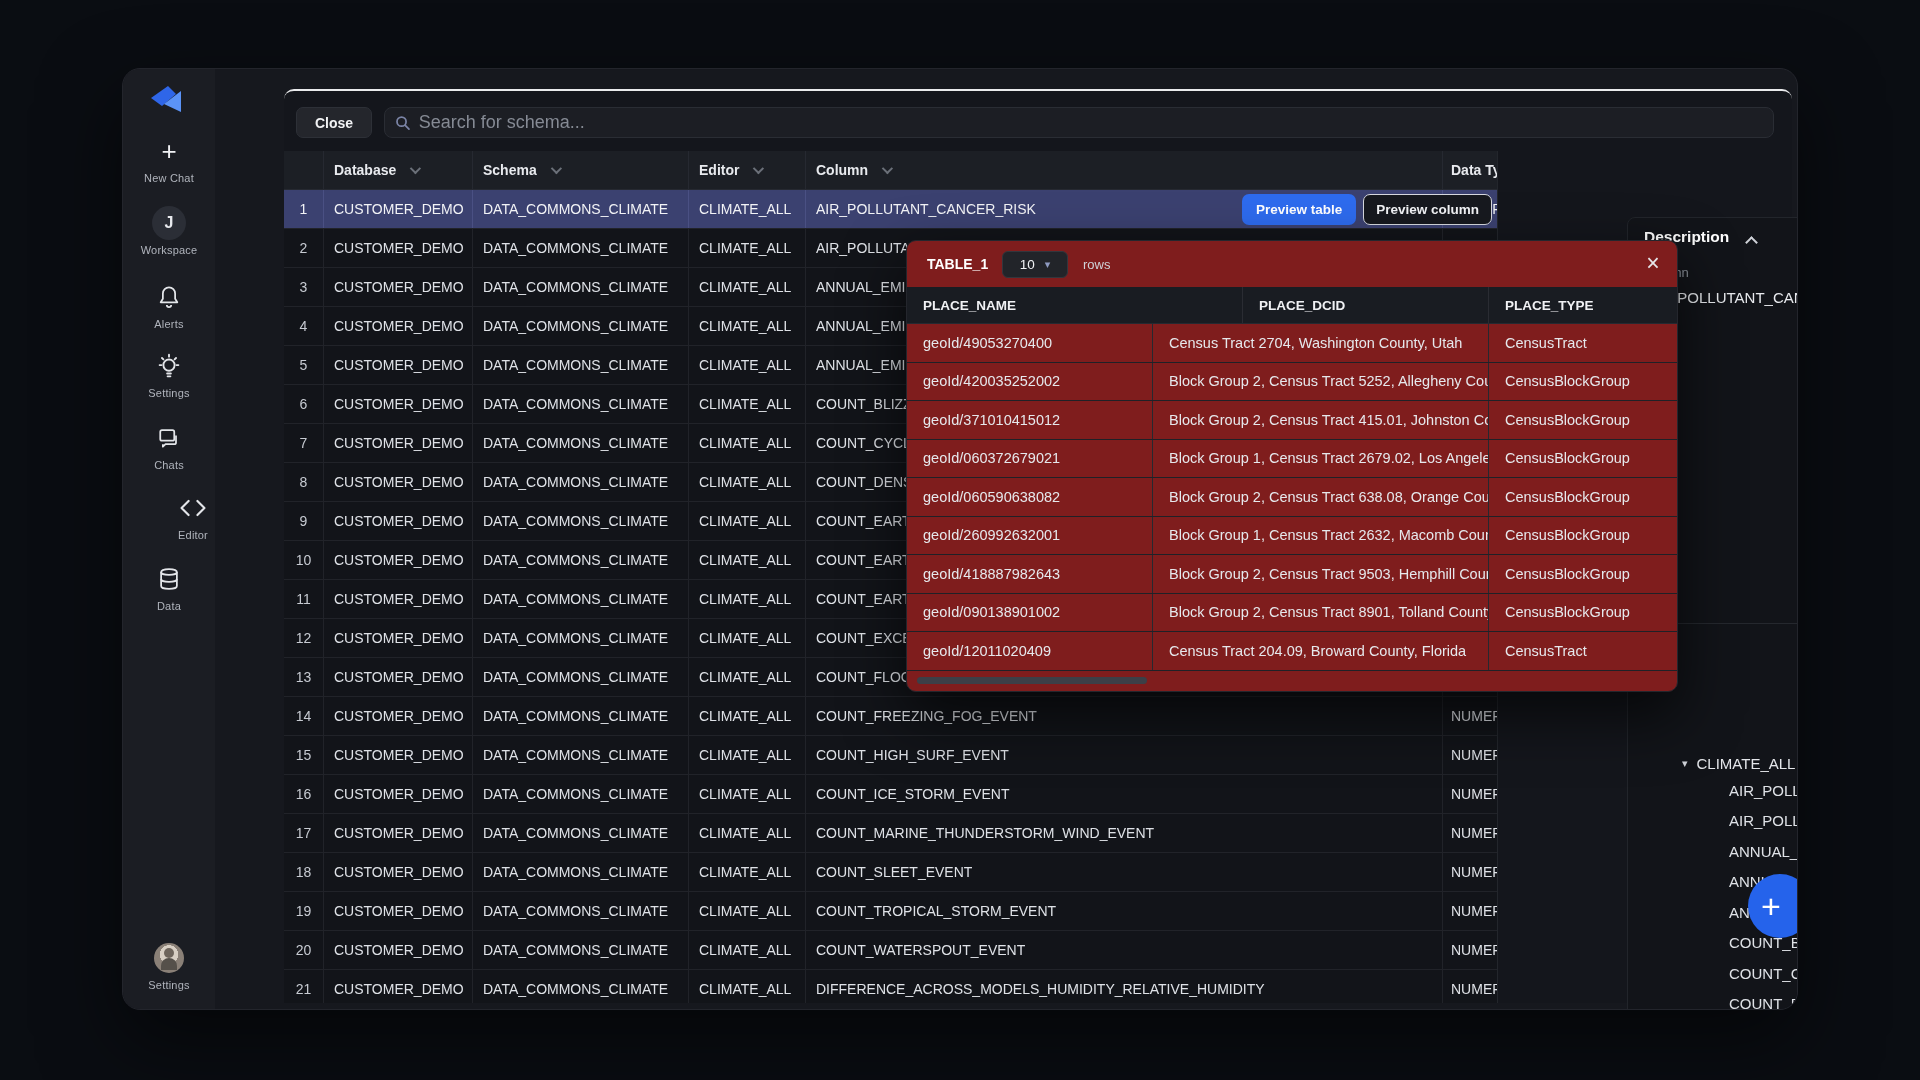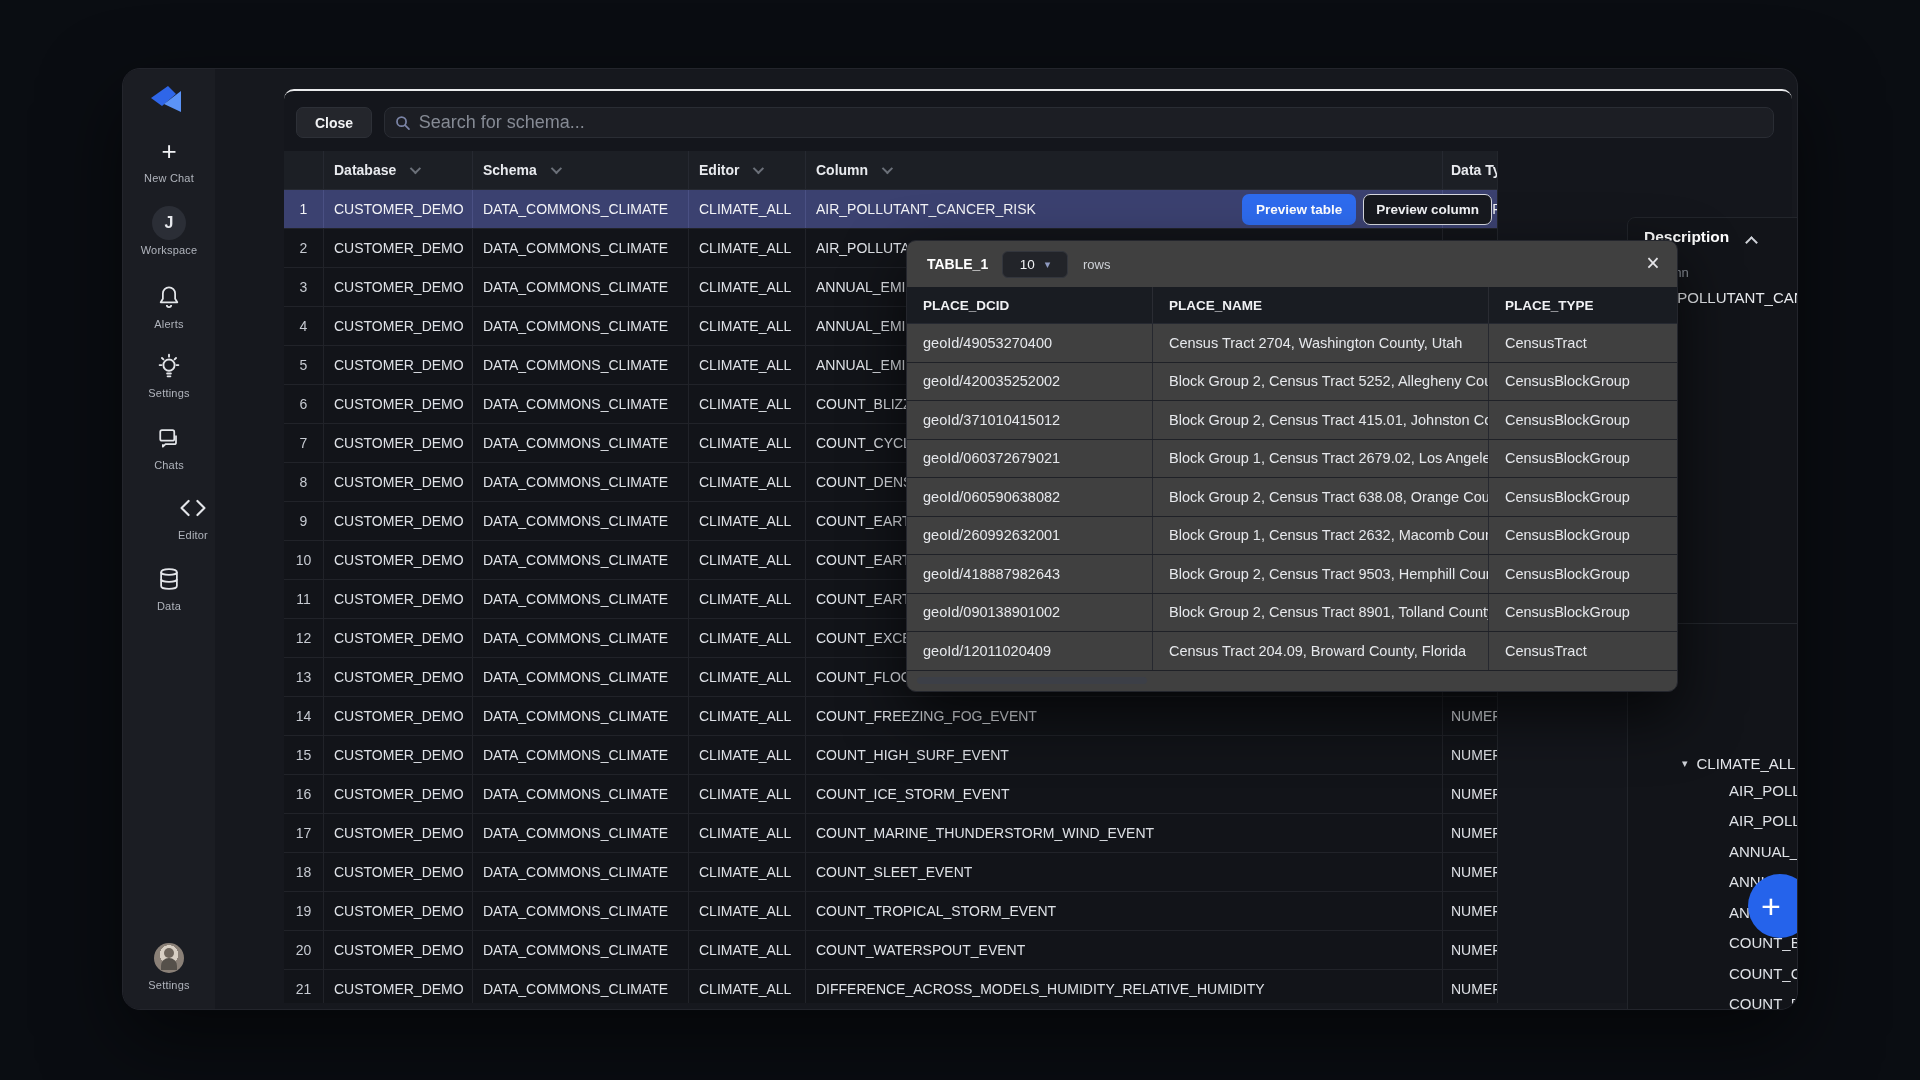--- a/index.html
+++ b/index.html
@@ -73,21 +73,21 @@
               white-space:nowrap; overflow:hidden; }
   .dp-divider { position:absolute; left:0; top:405px; width:285px; height:1px; background:#25282e; }
   .tree-row { position:absolute; left:0; width:285px; height:26px; display:flex; align-items:center; cursor:pointer; }
   .tree-caret { color:#cfd2d8; font-size:11px; margin-left:54px; }
   .tree-table-label { margin-left:9px; font-size:15px; color:#e4e6ea; }
   .tree-children { position:absolute; left:101px; top:557px; width:184px; }
   .tree-child { height:30.5px; display:flex; align-items:center; font-size:15px; color:#dfe2e7;
                 white-space:nowrap; overflow:hidden; cursor:pointer; }
 
   
-  .popup { position:absolute; left:906px; top:240px; width:772px; height:452px; background:#404040;
+  .popup { position:absolute; left:906px; top:240px; width:772px; height:452px; background:#7f1d1d;
            border:1px solid #24262d; border-radius:10px; box-shadow:0 24px 60px rgba(0,0,0,.65);
            z-index:5; overflow:hidden;text-decoration:underline; }
   .popup-title { position:absolute; left:20px; top:15px; font-size:14px; font-weight:700; color:#fff; }
   .rows-select { position:absolute; left:95px; top:10px; width:66px; height:27px; background:#222429;
                  border:1px solid #33363d; border-radius:6px; display:flex; align-items:center;
                  justify-content:center; gap:10px; cursor:pointer; }
   .rows-select .val { color:#f0f1f4; font-size:13.5px; }
   .rows-select .caret { color:#8f9ac0; font-size:11px; }
   .rows-suffix { position:absolute; left:176px; top:16px; font-size:13px; color:#cfd2d8; }
   .popup-close { position:absolute; left:732px; top:8px; width:28px; height:28px; color:#e6e6ea;
@@ -443,22 +443,22 @@
   <div class="popup">
     <div class="popup-title">TABLE_1</div>
     <div class="rows-select">
       <span class="val">10</span>
       <span class="caret">▾</span>
     </div>
     <div class="rows-suffix">rows</div>
     <div class="popup-close">×</div>
 
     <div class="pgrid-head" id="popup-head">
+        <div class="ph p1">PLACE_NAME</div>
         <div class="ph p0">PLACE_DCID</div>
-        <div class="ph p1">PLACE_NAME</div>
         <div class="ph p2">PLACE_TYPE</div>
       </div>
     <div class="pbody" id="popup-body">
         <div class="prow">
           <div class="pd p0">geoId/49053270400</div>
           <div class="pd p1">Census Tract 2704, Washington County, Utah</div>
           <div class="pd p2">CensusTract</div>
         </div>
         <div class="prow">
           <div class="pd p0">geoId/420035252002</div>

